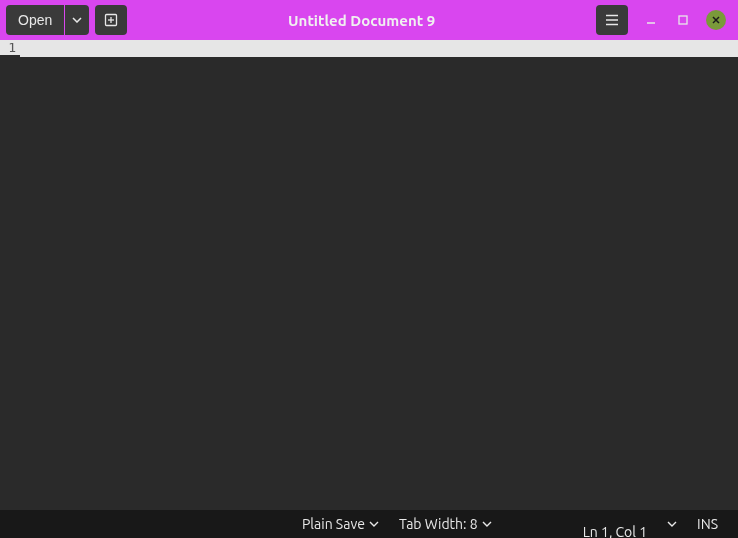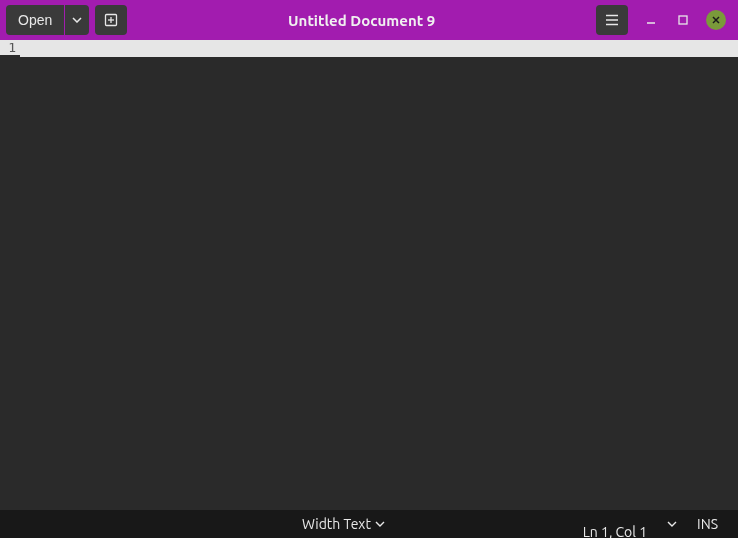--- a/index.html
+++ b/index.html
@@ -13,21 +13,21 @@
       background: #181818;
       font-family: Ubuntu, "Segoe UI", Arial, sans-serif;
       font-size: 14px;
       color: #e8e8e8;
       overflow: hidden;
       display: flex;
       flex-direction: column;
     }
     .titlebar {
       height: 40px;
-      background: #a21caf;
+      background: #d946ef;
       display: flex;
       align-items: center;
       padding: 8px 6px;
       gap: 6px;
     }
     .btn {
       background: #3a3a3a;
       border: none;
       color: #e8e8e8;
       height: 30px;
@@ -230,21 +230,29 @@
     <span class="gutter-line-current">1</span>
   </div>
   <div class="text-area">
     <div class="current-line-bg"></div>
   </div>
 </div>
 
 <div class="statusbar">
   <div class="status-spacer-left"></div>
   <div class="status-item">
-    <span>Width Text</span>
+    <span>Plain Save</span>
+    <span class="chevron-down">
+      <svg width="10" height="6" viewBox="0 0 10 6">
+          <path d="M1 1 L5 5 L9 1" stroke="#e8e8e8" stroke-width="1.4" fill="none"></path>
+        </svg>
+    </span>
+  </div>
+  <div class="status-item">
+    <span>Tab Width: 8</span>
     <span class="chevron-down">
       <svg width="10" height="6" viewBox="0 0 10 6">
           <path d="M1 1 L5 5 L9 1" stroke="#e8e8e8" stroke-width="1.4" fill="none"></path>
         </svg>
     </span>
   </div>
   <div class="status-flex"></div>
   <div class="status-item ro">
     <span>Ln 1, Col 1</span>
   </div>

